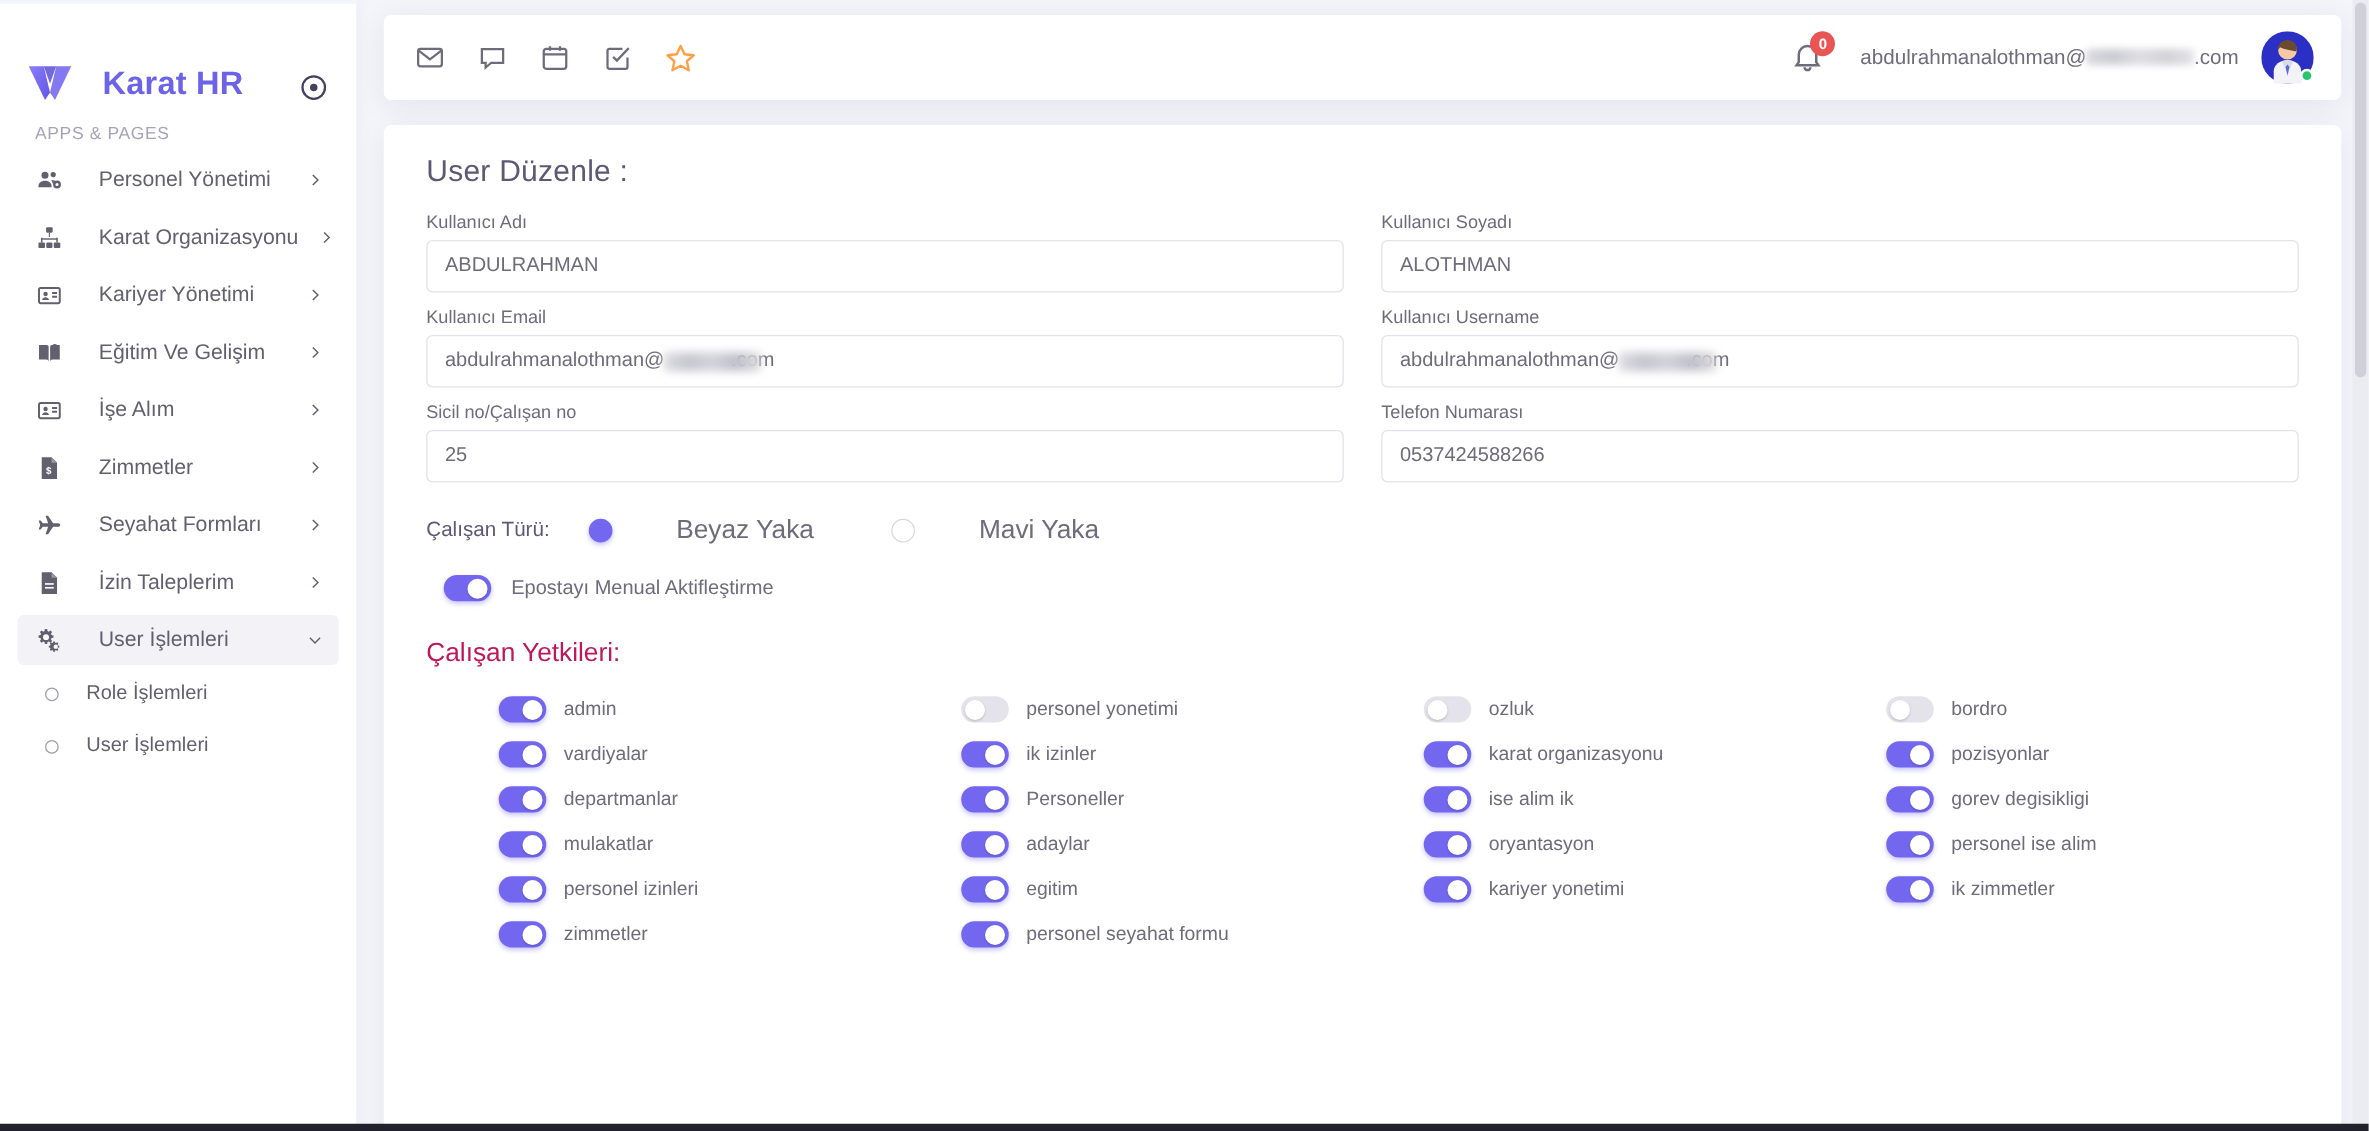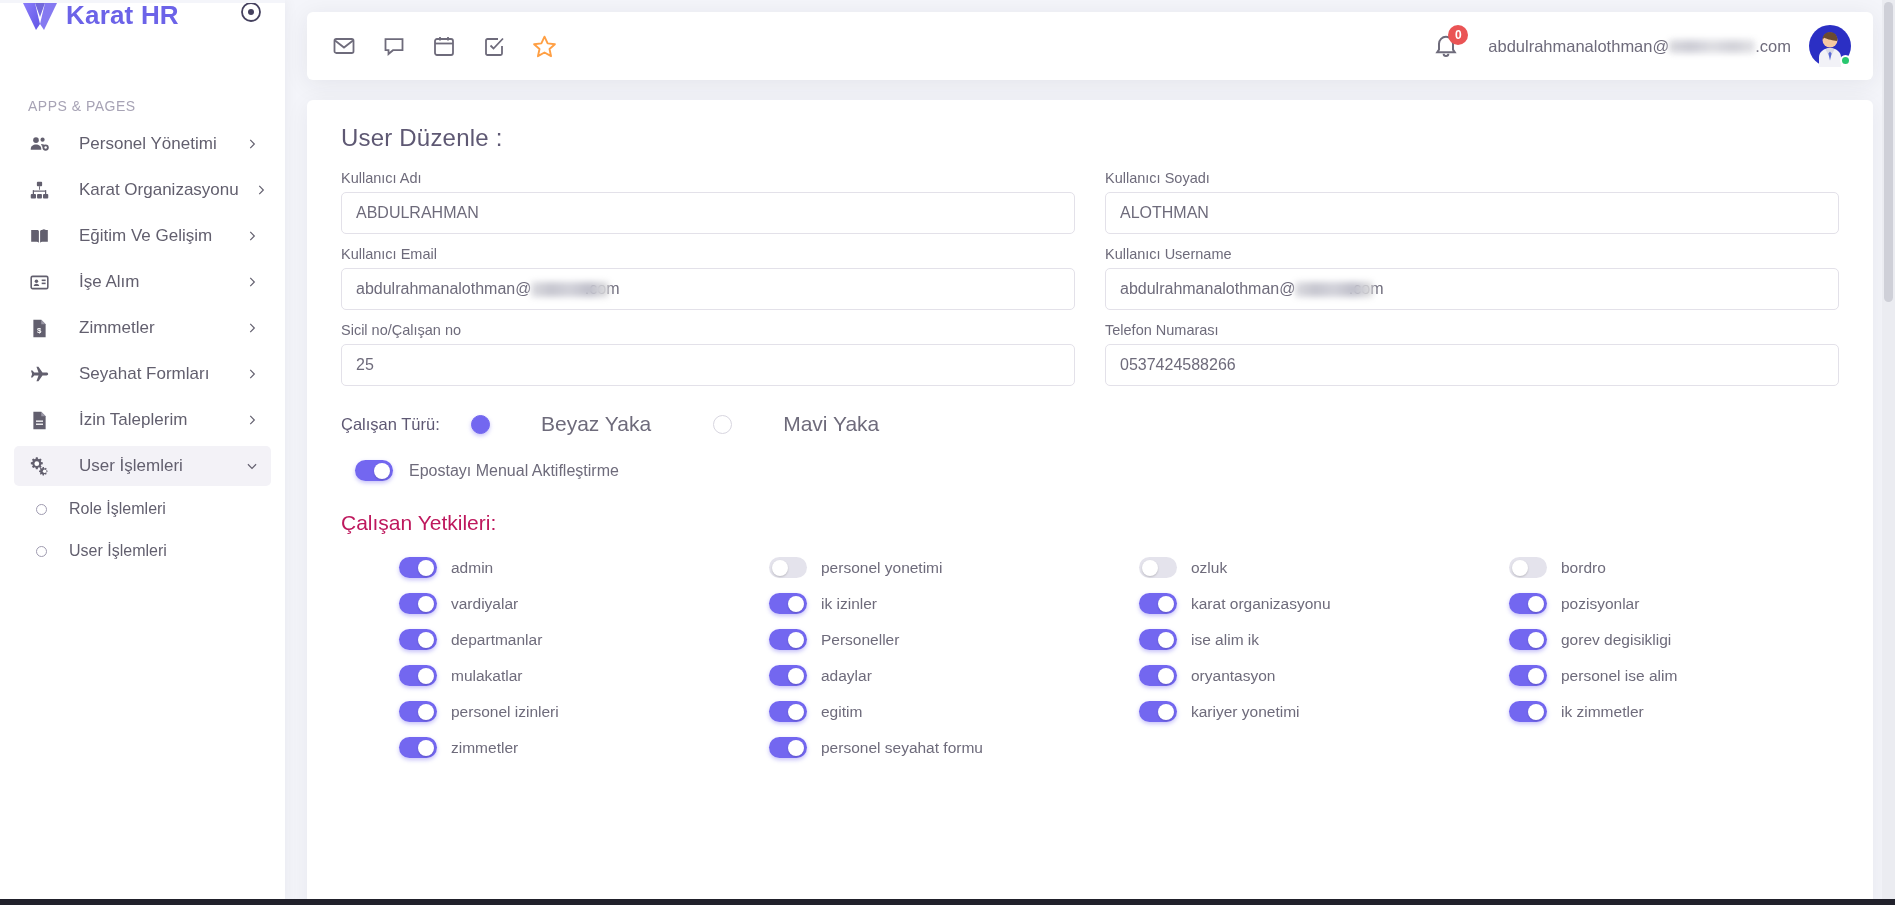--- a/index.html
+++ b/index.html
@@ -15,22 +15,22 @@
   
   #sidebar {
     width: 285px; height: 905px;
     background: #ffffff;
     flex: 0 0 285px;
     position: relative;
     z-index: 5;
     box-shadow: 0 0 14px 0 rgba(34,41,47,.06);
   }
   .brand {
-    height: 82px; display: flex; align-items: flex-start;
-    padding: 0 22px 0 22px; gap: 8px;
+    height: 82px; display: flex; align-items: flex-end;
+    padding: 0 22px 0 22px; gap: 24px;
   }
   .brand-logo { width: 36px; height: 32px; flex: 0 0 36px; }
   .brand-name {
     font-size: 26px; font-weight: bold; color: #6c63e8;
     letter-spacing: .2px; flex: 1;
   }
   .brand-pin { width: 24px; height: 24px; flex: 0 0 24px; color: #44405e; }
 
   .nav-section-title {
     font-size: 14px; color: #a7a3b5; letter-spacing: .5px;
@@ -286,20 +286,37 @@
           </svg>
         </span>
         <span class="nav-label">Karat Organizasyonu</span>
         <span class="nav-chev">
           <svg viewBox="0 0 24 24" width="14" height="14" fill="none" stroke="#625f6e" stroke-width="2">
               <polyline points="9,5 16,12 9,19"></polyline>
             </svg>
         </span>
       </li>
 
+      <li class="nav-item">
+        <span class="nav-ico">
+          <svg viewBox="0 0 24 24" width="21" height="21" fill="none" stroke="#625f6e" stroke-width="1.8">
+            <rect x="2.5" y="5" width="19" height="14" rx="1.6"></rect>
+            <circle cx="8.5" cy="10.5" r="2" fill="#625f6e" stroke="none"></circle>
+            <path d="M5.3 16c.4-1.7 1.7-2.6 3.2-2.6s2.8.9 3.2 2.6z" fill="#625f6e" stroke="none"></path>
+            <line x1="14.5" y1="9.5" x2="19" y2="9.5"></line>
+              <line x1="14.5" y1="13" x2="19" y2="13"></line>
+          </svg>
+        </span>
+        <span class="nav-label">Kariyer Yönetimi</span>
+        <span class="nav-chev">
+          <svg viewBox="0 0 24 24" width="14" height="14" fill="none" stroke="#625f6e" stroke-width="2">
+              <polyline points="9,5 16,12 9,19"></polyline>
+            </svg>
+        </span>
+      </li>
 
       <li class="nav-item">
         <span class="nav-ico">
           <svg viewBox="0 0 24 24" width="21" height="21" fill="#625f6e">
             <path d="M2.5 4.5h7c1 0 1.8.7 1.8 1.6v13c-.6-.8-1.4-1.2-2.4-1.2H2.5z"></path>
             <path d="M21.5 4.5h-7c-1 0-1.8.7-1.8 1.6v13c.6-.8 1.4-1.2 2.4-1.2h6.4z"></path>
             <circle cx="17" cy="6" r="2.4"></circle>
           </svg>
         </span>
         <span class="nav-label">Eğitim Ve Gelişim</span>

